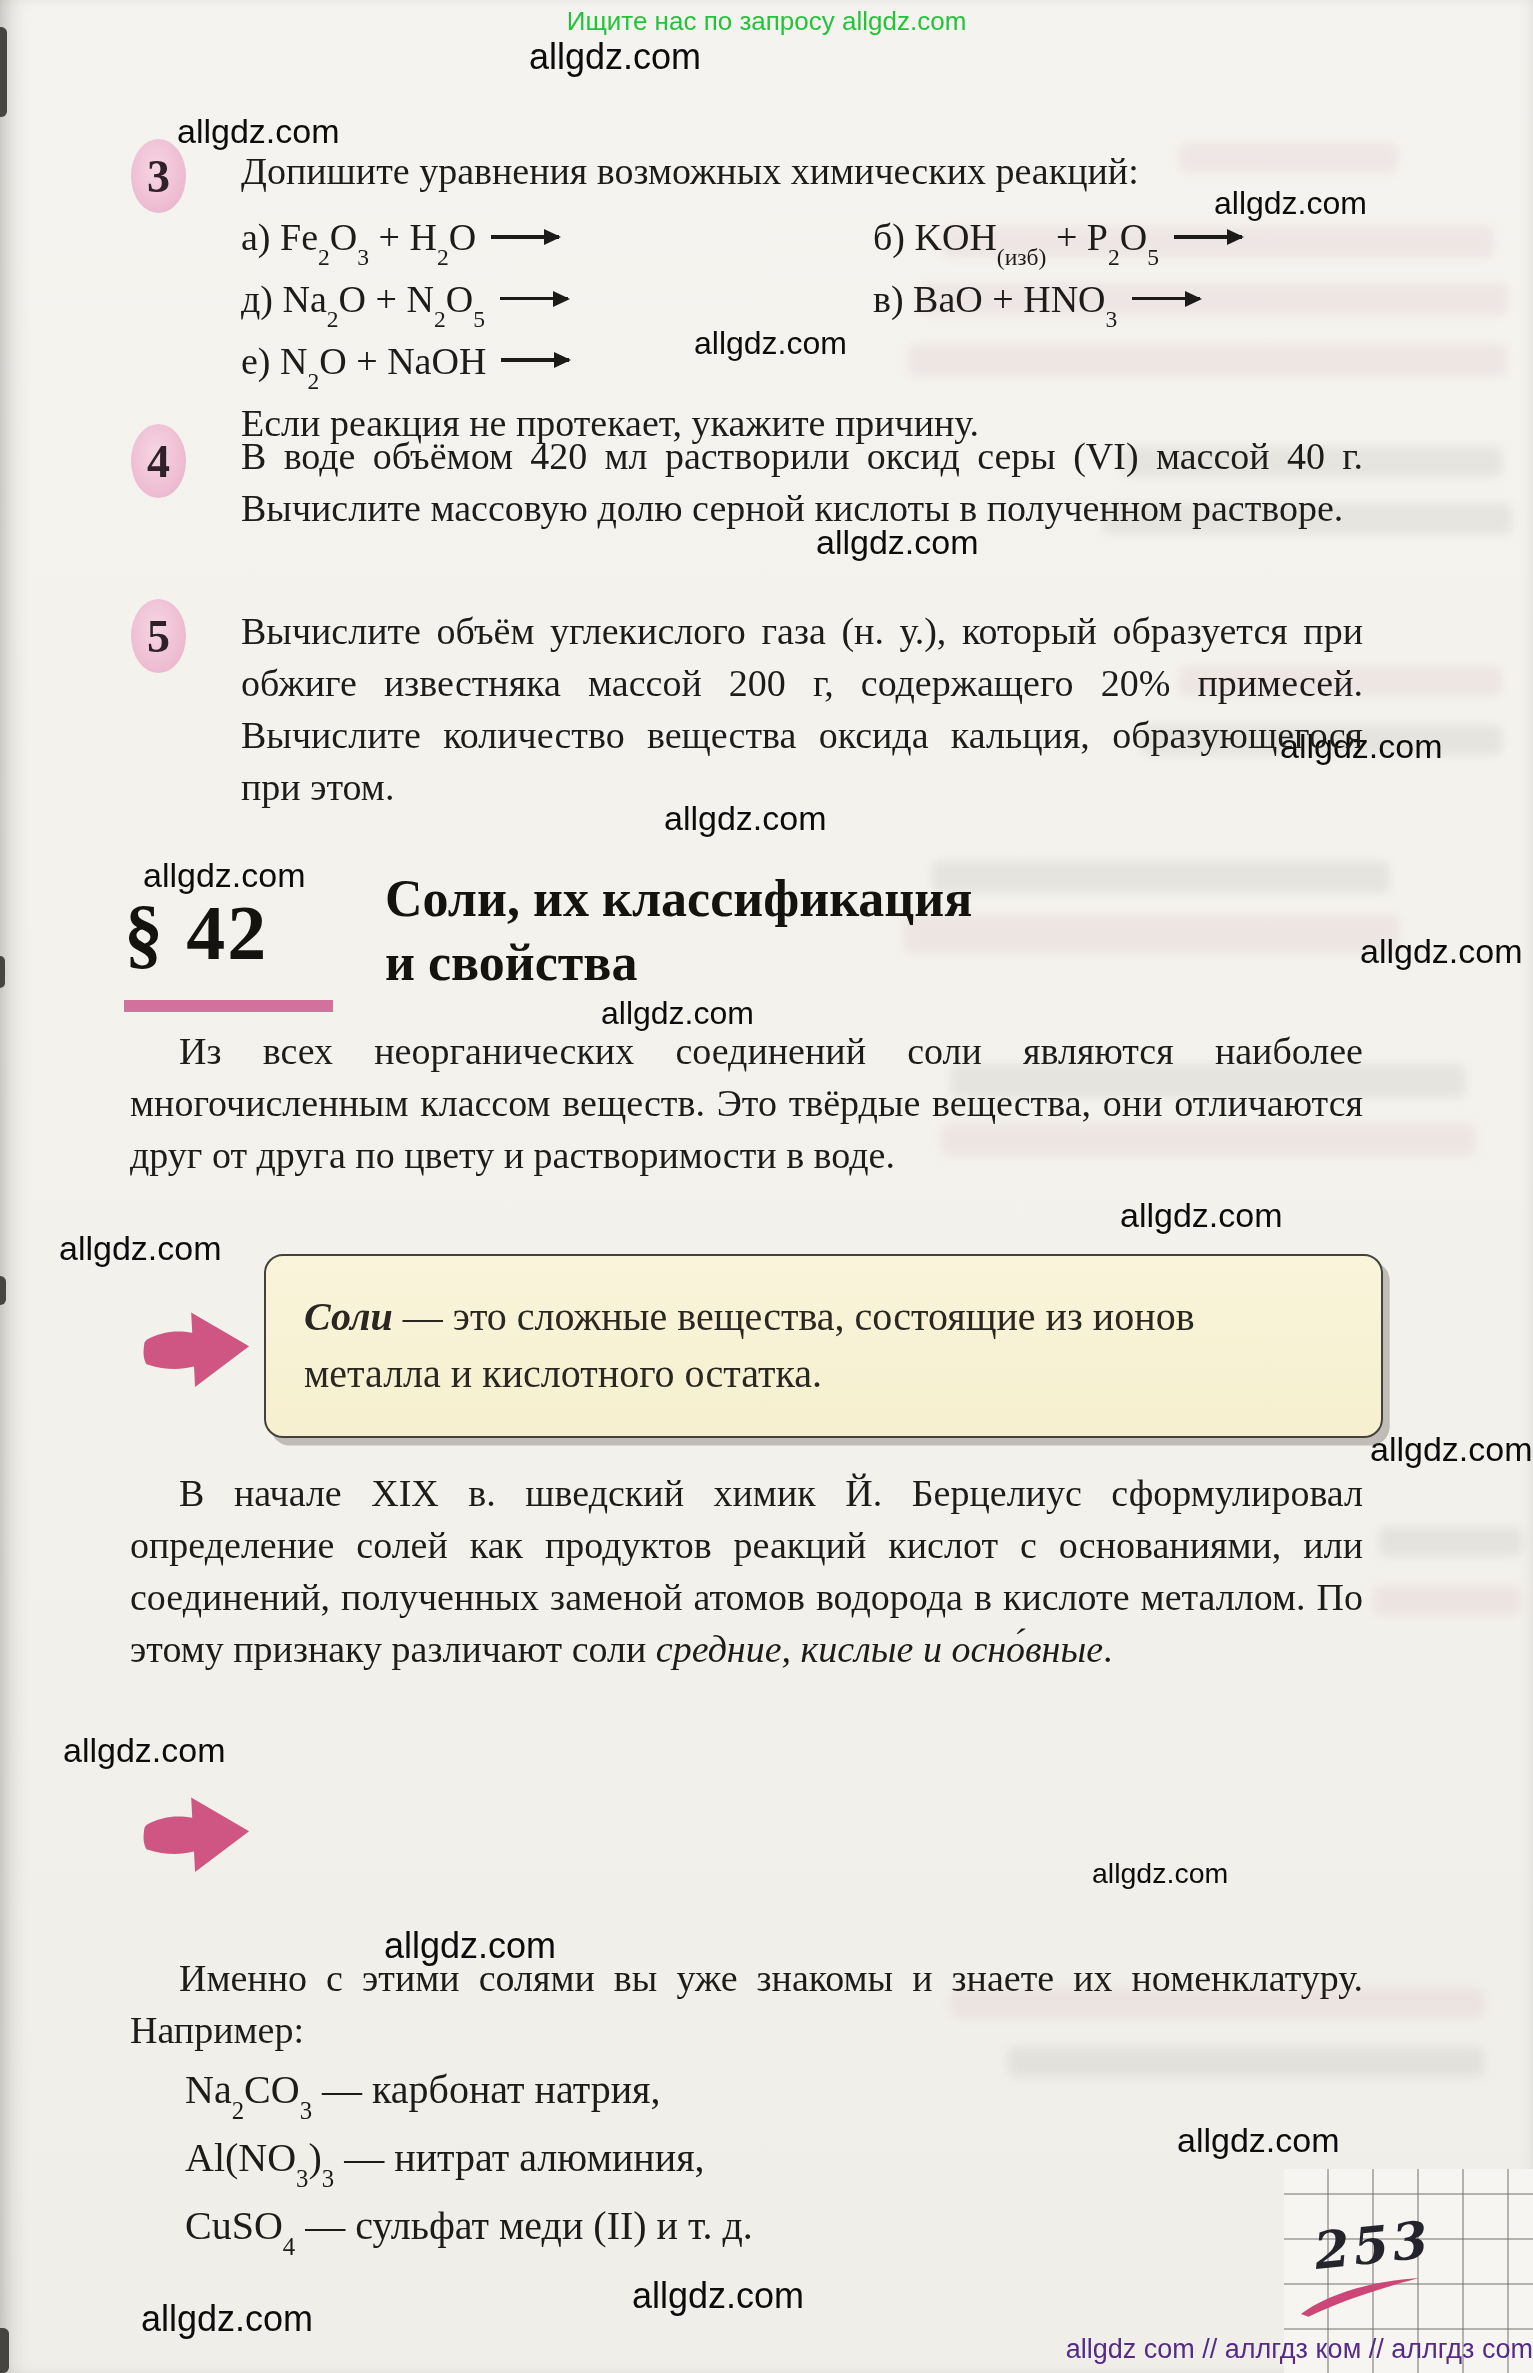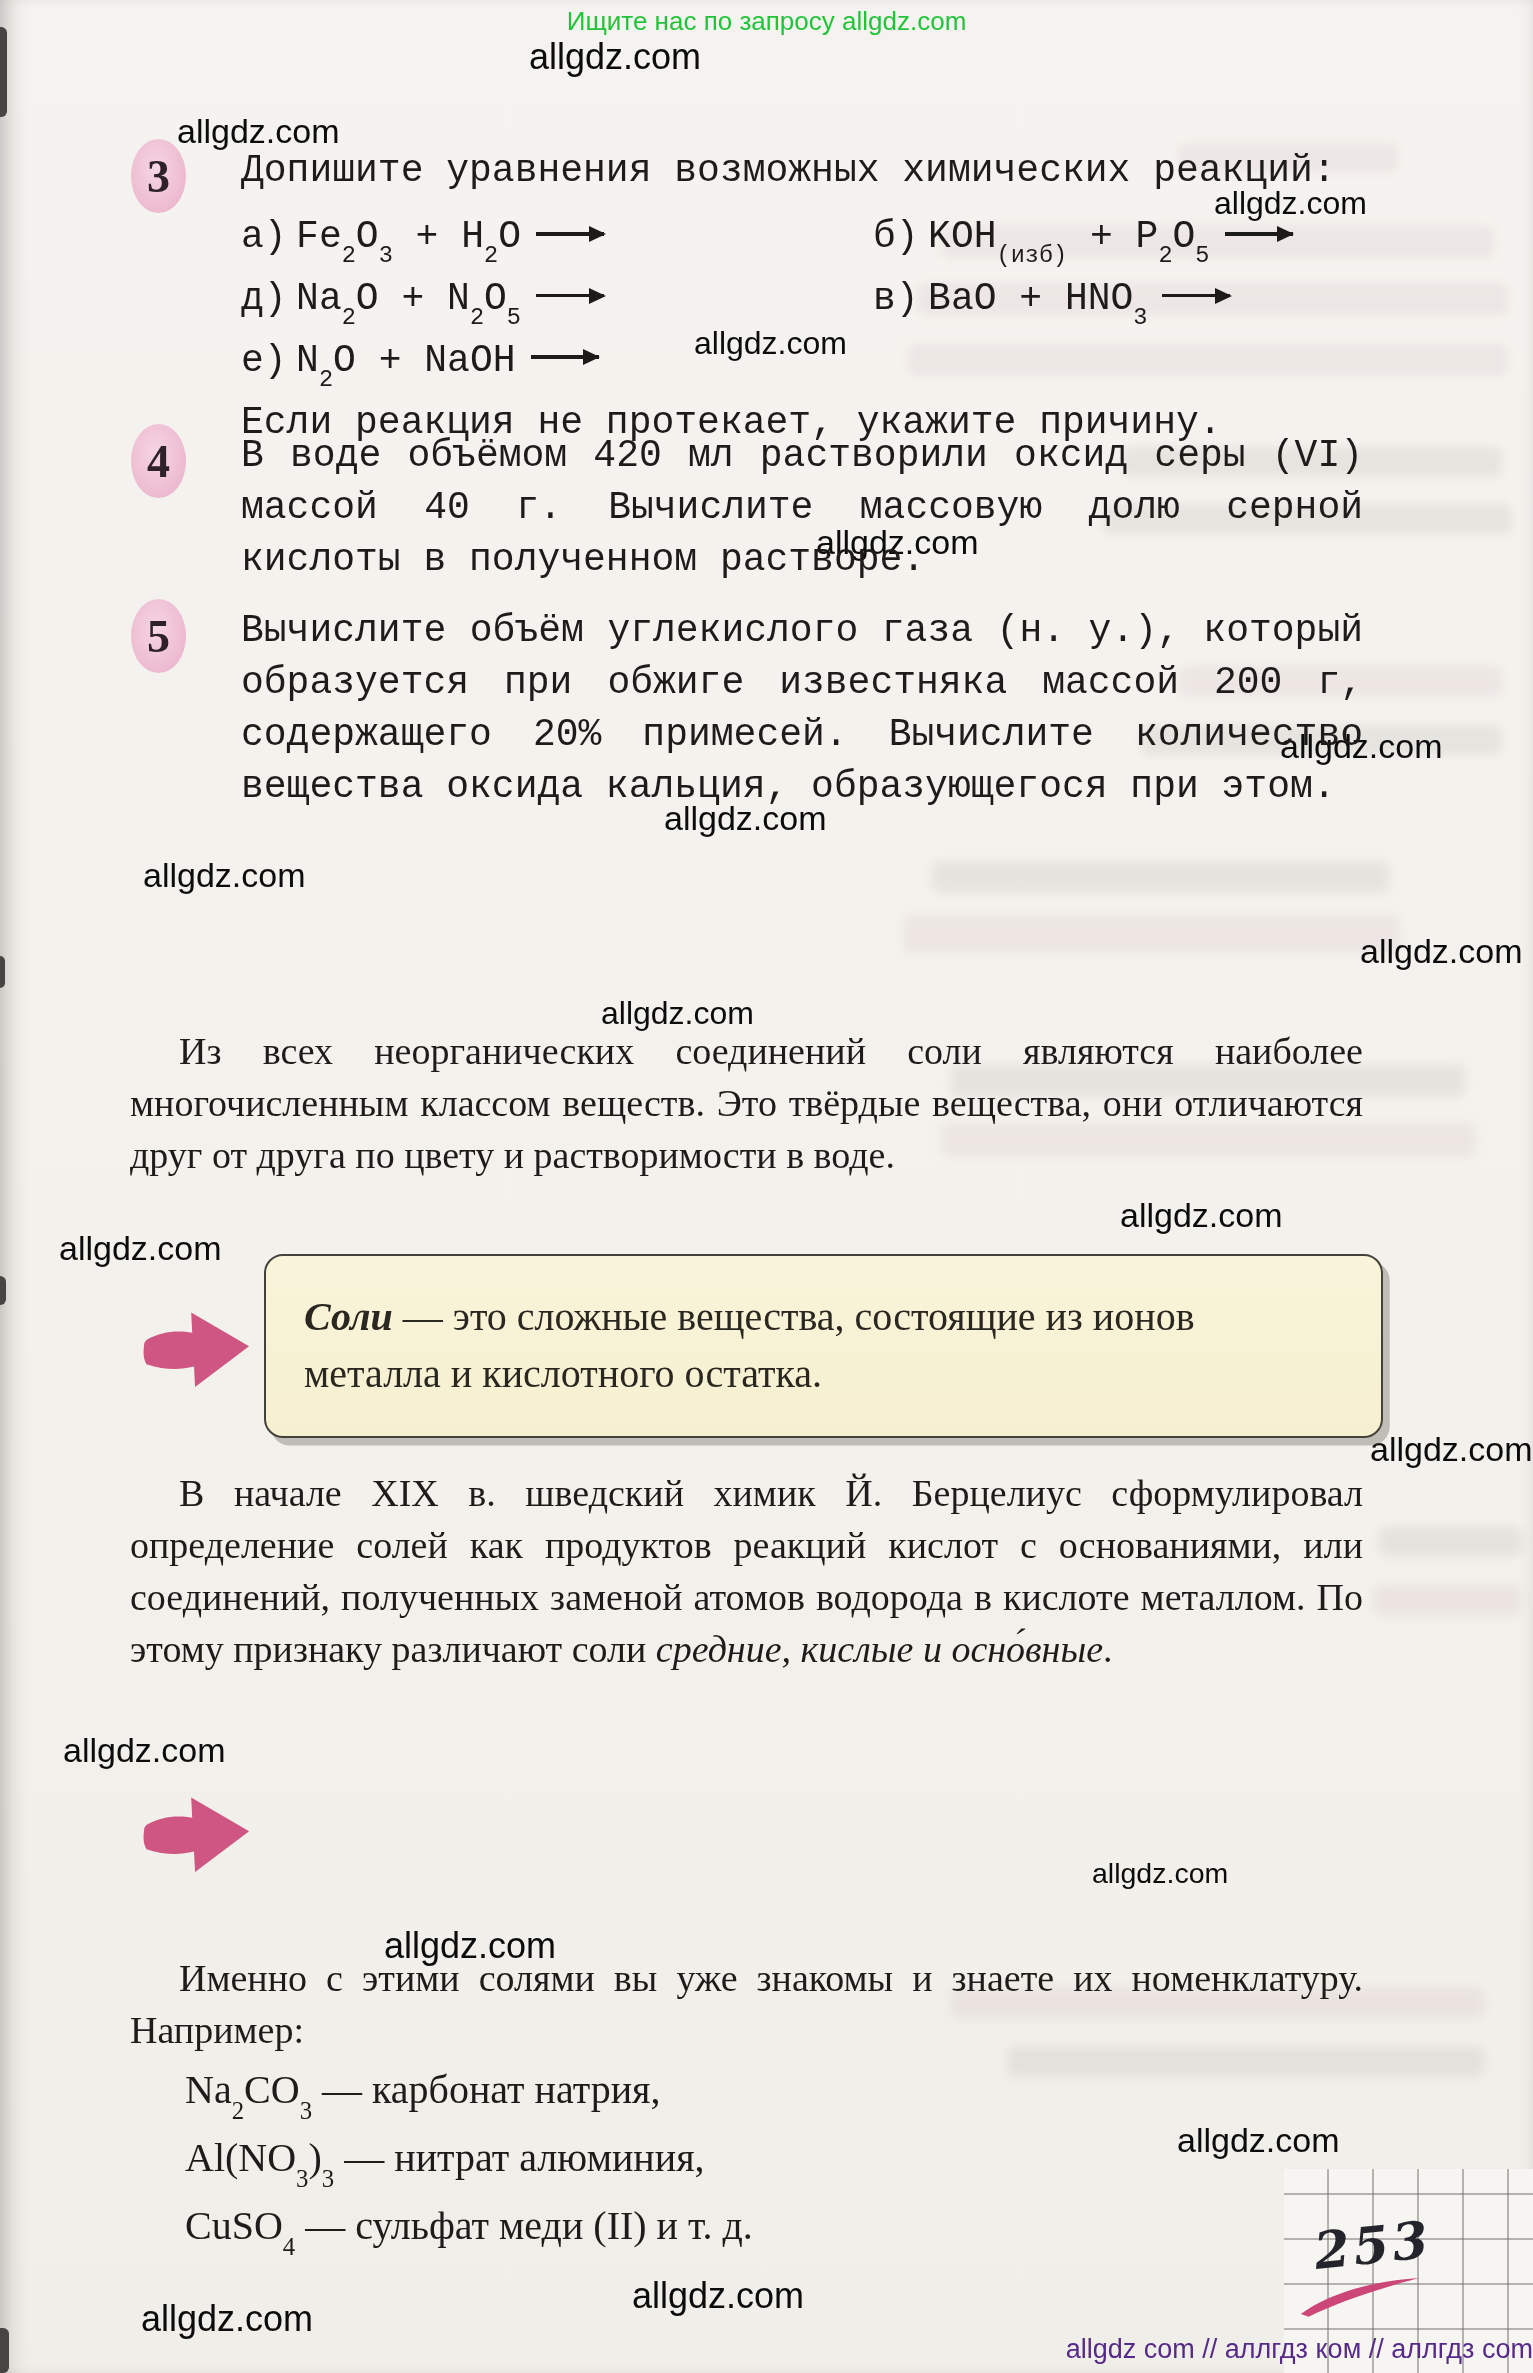--- a/index.html
+++ b/index.html
@@ -12,21 +12,21 @@
   .banner{position:absolute;top:5.7px;left:0;width:100%;text-align:center;
     font-family:"Liberation Sans",sans-serif;font-size:26px;color:#23c43a;}
   .footer{position:absolute;bottom:7.6px;left:0;width:100%;text-align:right;
     font-family:"Liberation Sans",sans-serif;font-size:27px;color:#562a88;}
   
   .problem{position:absolute;left:131px;width:1251px;display:flex;gap:55px;align-items:flex-start;}
   .pbadge{flex:0 0 55px;width:55px;height:74px;border-radius:50%;margin-top:-5.7px;
     background:radial-gradient(ellipse at 45% 40%,#f6d6e3 0%,#efc0d4 55%,#e7afc9 100%);
     display:flex;align-items:center;justify-content:center;
     font-size:46px;font-weight:bold;color:#2e2128;}
-  .ptext{font-size:38px;line-height:52px;text-align:justify;width:1122px;font-family:Liberation Mono, monospace;}
+  .ptext{font-size:38px;line-height:52px;text-align:justify;width:1122px;}
   .eqgrid{display:grid;grid-template-columns:632px 1fr;margin-top:14px;row-gap:4.8px;}
   .eqcell{font-size:38px;height:57px;white-space:nowrap;}
   .eqlabel{margin-right:9.5px;}
   sub{font-size:0.62em;line-height:0;position:relative;top:0.28em;}
   .rarrow{display:inline-block;position:relative;width:68px;height:3.8px;background:#1d1b19;
     margin-left:15px;vertical-align:0.30em;}
   .rarrow::after{content:"";position:absolute;right:-1.9px;top:50%;transform:translateY(-50%);
     width:0;height:0;border-left:17px solid #1d1b19;border-top:8.6px solid transparent;border-bottom:8.6px solid transparent;}
   .note{font-size:38px;margin-top:5.7px;}
   
@@ -130,20 +130,28 @@
   <div class="problem" style="top:430px;">
     <div class="pbadge">4</div>
     <div class="ptext">В воде объёмом 420 мл растворили оксид серы (VI) массой 40 г. Вычислите массовую долю серной кислоты в полученном растворе.</div>
   </div>
 
   <div class="problem" style="top:605px;">
     <div class="pbadge">5</div>
     <div class="ptext">Вычислите объём углекислого газа (н. у.), который образуется при обжиге известняка массой 200 г, содержащего 20% примесей. Вычислите количество вещества оксида кальция, образующегося при этом.</div>
   </div>
 
+  <div class="section">
+    <div class="secnum">§ 42</div>
+    <div class="secbar"></div>
+    <div class="sectitle">
+      <div>Соли, их классификация</div>
+      <div>и свойства</div>
+    </div>
+  </div>
 
   <div class="para" style="top:1025px;">Из всех неорганических соединений соли являются наиболее многочисленным классом веществ. Это твёрдые вещества, они отличаются друг от друга по цвету и растворимости в воде.</div>
 
   <div class="defarrow" style="top:1307px;">
     <svg viewBox="0 0 120 88" width="116" height="86">
         <path d="M6 34 C4 44 4 50 7 56 C26 63 40 64 56 61 L56 82 L114 43 L56 5 L56 26 C38 22 24 24 10 30 C8 31 7 32 6 34 Z" fill="#cf5682"></path>
       </svg>
   </div>
   <div class="defbox" style="top:1254px;">
     <span class="defterm">Соли</span><span> — это сложные вещества, состоящие из ионов металла и кислотного остатка.</span>

